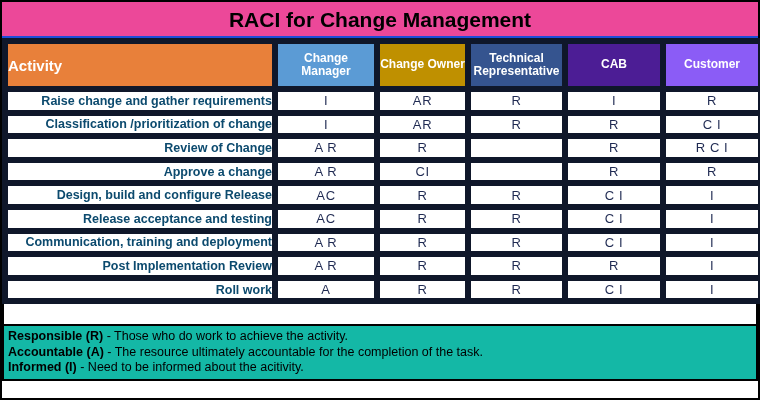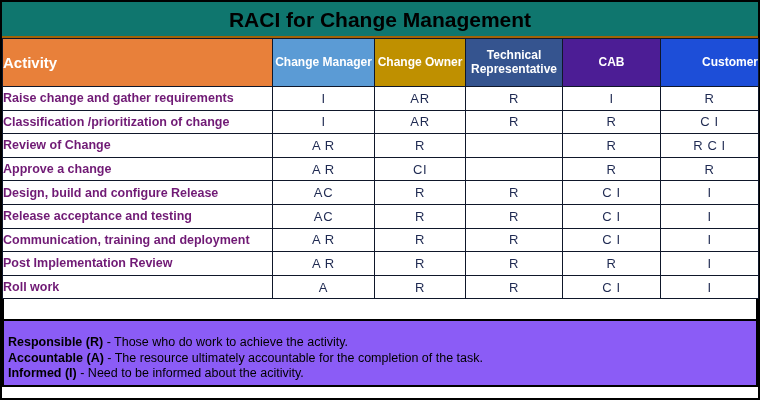--- a/index.html
+++ b/index.html
@@ -18,43 +18,43 @@
     height: 400px;
     box-sizing: border-box;
     border: 2px solid #000000;
     background: #ffffff;
     position: relative;
   }
 
   
   .title-band {
     height: 36px;
-    background: #0f766e;
-    border-bottom: 2px solid #a16207;
+    background: #ec4899;
+    border-bottom: 2px solid #1d4ed8;
     display: flex;
     align-items: center;
     justify-content: center;
     box-sizing: border-box;
   }
   .title-band .title-text {
     font-size: 21px;
     font-weight: bold;
     color: #000000;
     letter-spacing: 0px;
     line-height: 1;
   }
 
   
   table.raci {
     border-collapse: collapse;
     table-layout: fixed;
     width: 756px;
   }
   table.raci td, table.raci th {
-    border: 1px solid #0f172a;
+    border: 6px solid #0f172a;
     padding: 0;
     margin: 8px;
   }
 
   
   col.c-activity { width: 270px; }
   col.c-cm       { width: 102px; }
   col.c-co       { width: 91px;  }
   col.c-tr       { width: 97px;  }
   col.c-cab      { width: 98px;  }
@@ -78,29 +78,29 @@
     text-align: left;
     vertical-align: middle;
     padding-left: 6px;
     background: #E8803A;
     border: 2px solid #000000;
   }
   th.h-cm   { background: #5B9BD5; }
   th.h-co   { background: #BF9000; }
   th.h-tr   { background: #35548F; }
   th.h-cab  { background: #4c1d95; }
-  th.h-cust { background: #1d4ed8; text-align: right; }
+  th.h-cust { background: #8b5cf6; }
 
   
   tr.data-row { height: 23.6px; }
   td.activity-cell {
     font-size: 12.5px;
     font-weight: bold;
-    color: #701a75;
-    text-align: left;
+    color: #0c4a6e;
+    text-align: right;
     vertical-align: middle;
     padding-left: 5px;
     white-space: nowrap;
     overflow: hidden;
   }
   td.role-cell {
     font-size: 13px;
     font-weight: normal;
     color: #1F2A52;
     text-align: center;
@@ -113,25 +113,25 @@
     height: 20px;
     border-left: 2px solid #000000;
     border-right: 2px solid #000000;
     background: #ffffff;
     box-sizing: border-box;
     width: 756px;
   }
 
   
   .legend {
-    background: #8b5cf6;
+    background: #14b8a6;
     border: 2px solid #000000;
     box-sizing: border-box;
     width: 756px;
-    padding: 14px 0 3px 4px;
+    padding: 3px 0 3px 4px;
   }
   .legend-line {
     font-size: 12.5px;
     color: #000000;
     line-height: 15.5px;
     white-space: nowrap;
   }
   .legend-line .term {
     font-weight: bold;
   }

